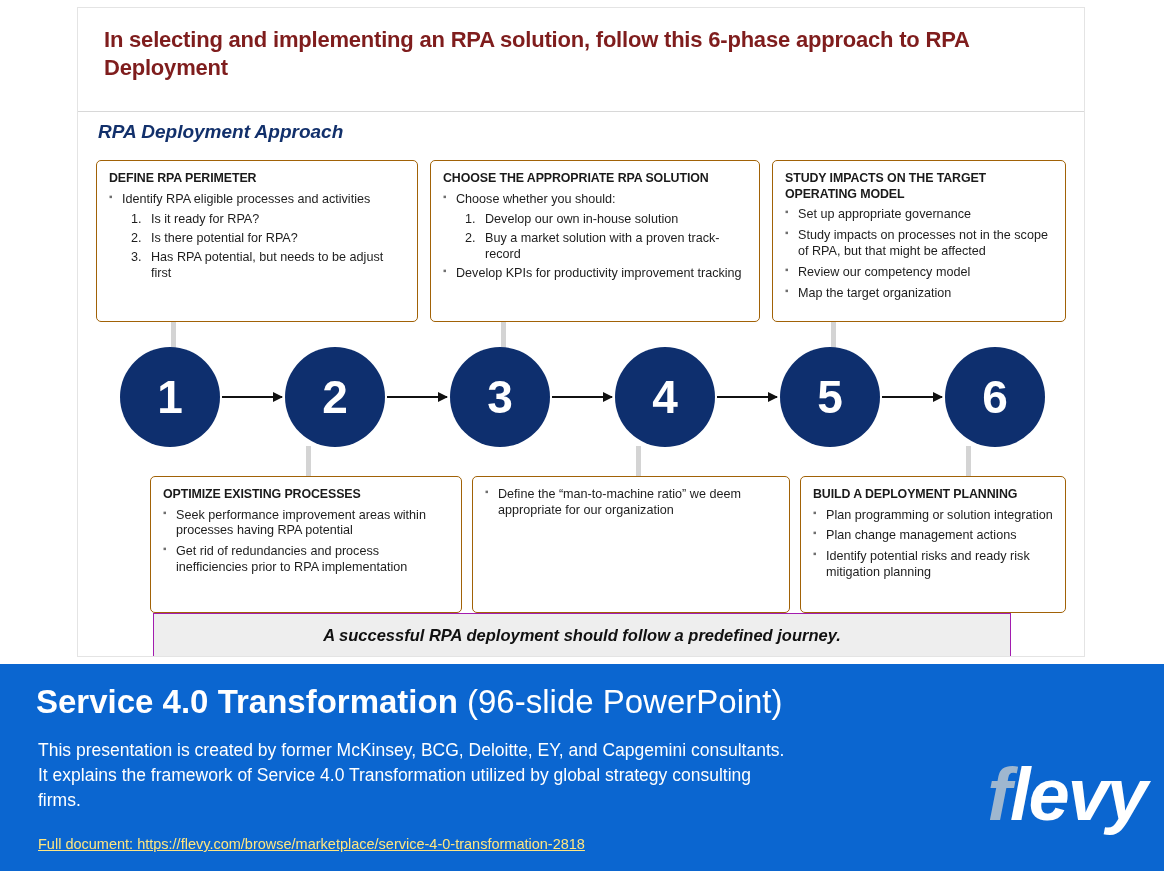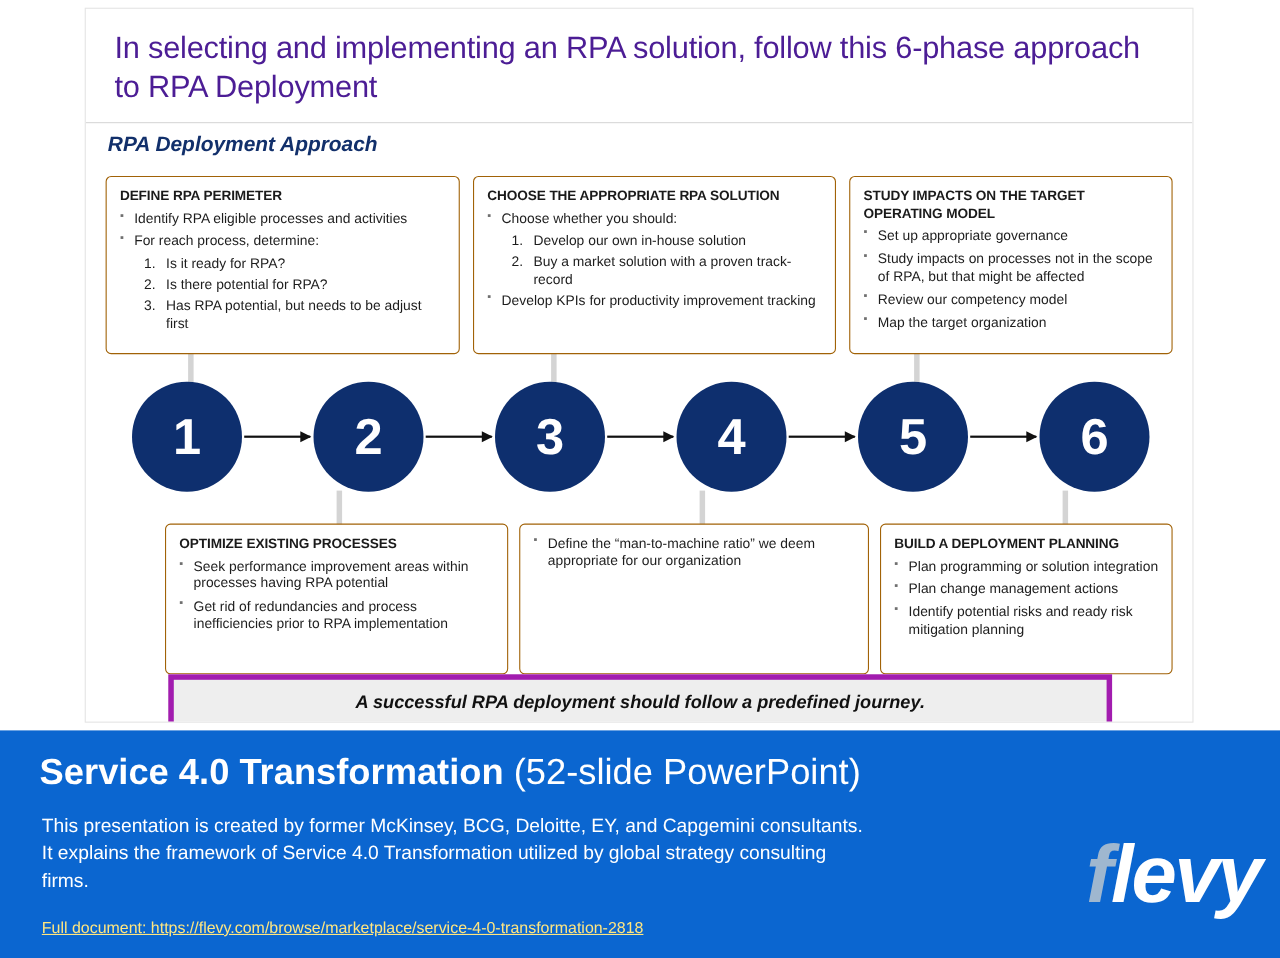--- a/index.html
+++ b/index.html
@@ -18,23 +18,23 @@
     position: absolute;
     left: 78px;
     top: 8px;
     width: 1006px;
     height: 648px;
     background: #ffffff;
     box-shadow: 0 0 0 1px #e4e4e4;
     overflow: hidden;
   }
   .slide-title {
-    font-size: 28px;
-    font-weight: normal;
-    color: #4c1d95;
+    font-size: 22px;
+    font-weight: bold;
+    color: #7f1d1d;
     line-height: 1.26;
     padding: 18px 26px 0 26px;
     letter-spacing: -0.2px;
   }
   .title-rule {
     position: absolute;
     left: 0;
     top: 103px;
     width: 1006px;
     height: 1px;
@@ -151,21 +151,21 @@
   }
 
   
   .footer-band {
     position: absolute;
     left: 75px;
     top: 605px;
     width: 858px;
     height: 60px;
     background: #eeeeee;
-    border: 5px solid #a21caf;
+    border: 1px solid #a21caf;
     box-sizing: border-box;
     display: flex;
     align-items: flex-start;
     justify-content: center;
   }
   .footer-band span {
     font-size: 16.5px;
     font-style: italic;
     font-weight: bold;
     color: #111111;
@@ -242,21 +242,20 @@
   <div class="connector" style="left:753px; top:312px; height:42px;"></div>
 
   <div class="connector" style="left:228px; top:438px; height:42px;"></div>
   <div class="connector" style="left:558px; top:438px; height:42px;"></div>
   <div class="connector" style="left:888px; top:438px; height:42px;"></div>
 
   <div class="card" style="left:18px; top:152px; width:322px; height:162px;">
     <div class="card-title">DEFINE RPA PERIMETER</div>
     <ul class="bullets">
       <li>Identify RPA eligible processes and activities</li>
-      <li>For reach process, determine:</li>
     </ul>
     <ol class="nums">
       <li>Is it ready for RPA?</li>
       <li>Is there potential for RPA?</li>
       <li>Has RPA potential, but needs to be adjust first</li>
     </ol>
   </div>
 
   <div class="card" style="left:352px; top:152px; width:330px; height:162px;">
     <div class="card-title">CHOOSE THE APPROPRIATE RPA SOLUTION</div>
@@ -331,20 +330,20 @@
   </div>
 
   <div class="footer-band">
     <span>A successful RPA deployment should follow a predefined journey.</span>
   </div>
 </div>
 
 <div class="promo">
   <div class="promo-title">
     <b>Service 4.0 Transformation</b>
-    <span class="light">(52-slide PowerPoint)</span>
+    <span class="light">(96-slide PowerPoint)</span>
   </div>
   <div class="promo-desc">This presentation is created by former McKinsey, BCG, Deloitte, EY, and Capgemini consultants. It explains the framework of Service 4.0 Transformation utilized by global strategy consulting firms.</div>
   <a class="promo-link" href="#">Full document: https://flevy.com/browse/marketplace/service-4-0-transformation-2818</a>
   <div class="flevy">
     <span class="f">f</span><span>levy</span>
   </div>
 </div>
 
 </body></html>

